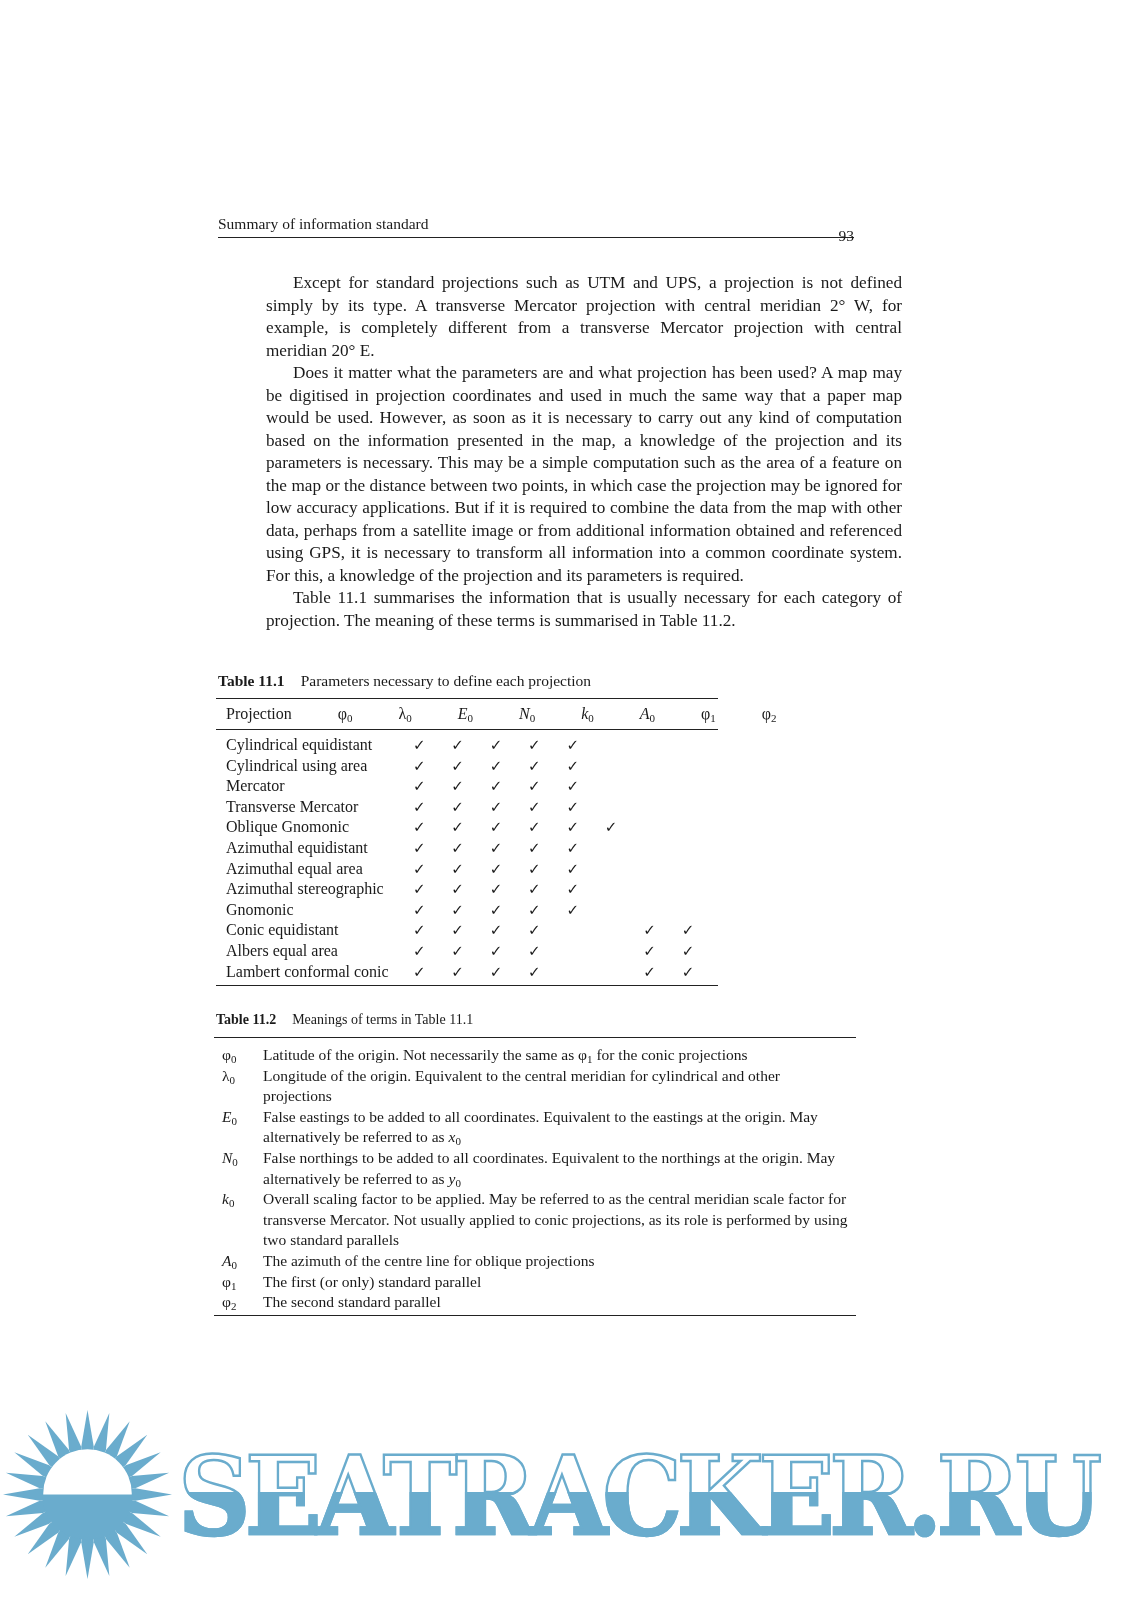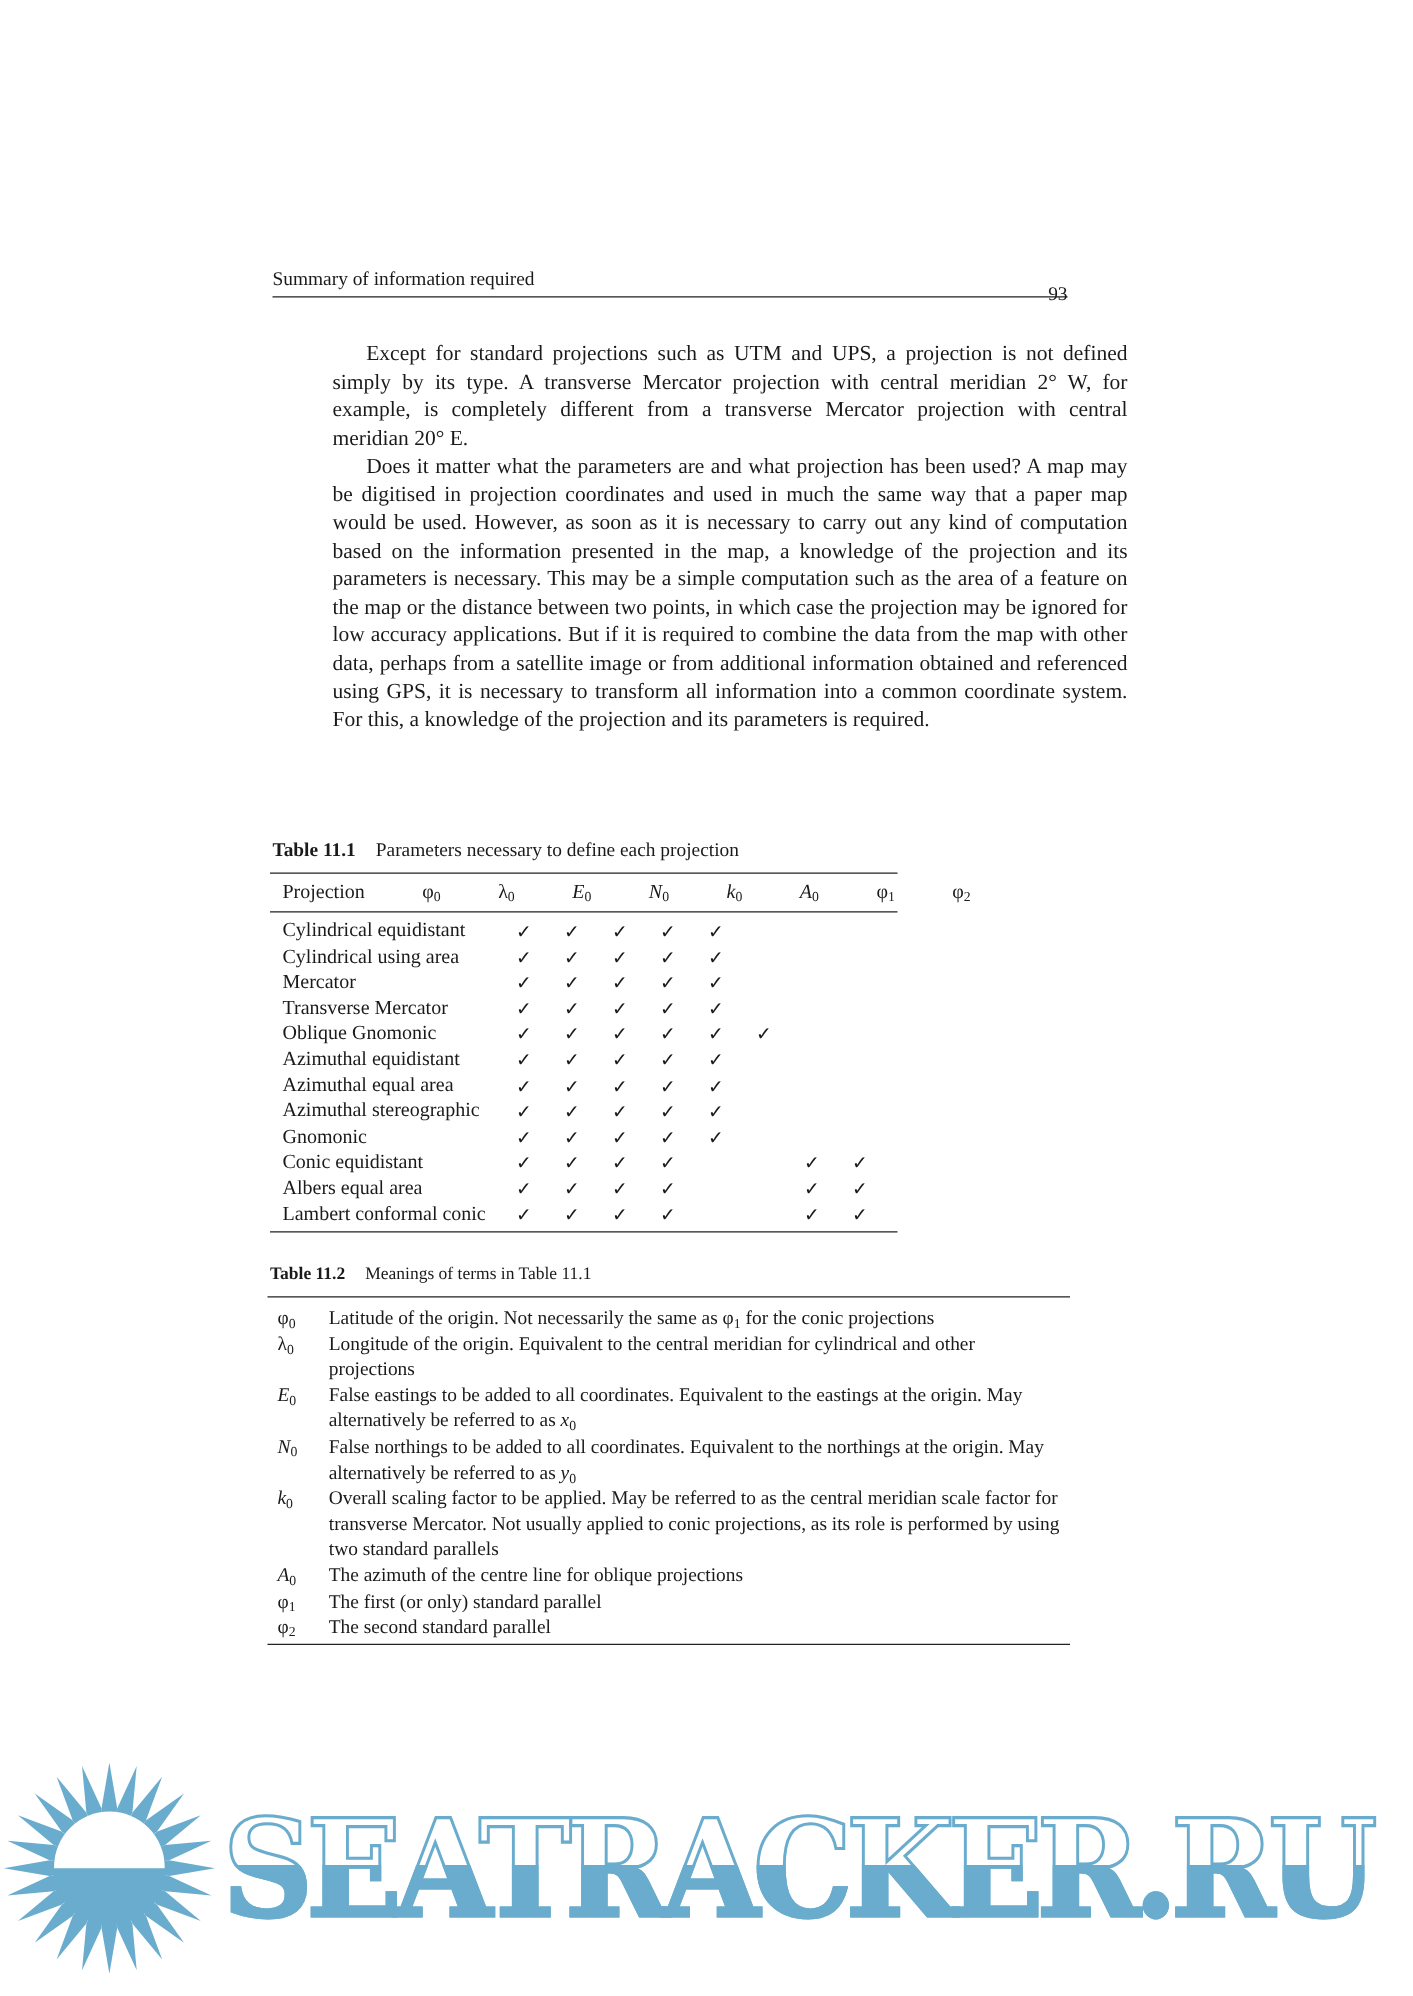--- a/index.html
+++ b/index.html
@@ -46,27 +46,28 @@
                background: linear-gradient(to bottom, #ffffff 0%, #ffffff 46%, #6aaccd 46%, #6aaccd 100%);
                -webkit-background-clip: text; background-clip: text;
                -webkit-text-fill-color: transparent;
                -webkit-text-stroke: 2.5px #6aaccd; }
   </style>
 </head>
 <body>
 
 <div class="page">
   <div class="running-head">
-    <span class="rh-title">Summary of information required</span>
+    <span class="rh-title">Summary of information standard</span>
     <span class="rh-page">93</span>
   </div>
 
   <div class="body-text">
     <p>Except for standard projections such as UTM and UPS, a projection is not defined simply by its type. A transverse Mercator projection with central meridian 2° W, for example, is completely different from a transverse Mercator projection with central meridian 20° E.</p>
     <p>Does it matter what the parameters are and what projection has been used? A map may be digitised in projection coordinates and used in much the same way that a paper map would be used. However, as soon as it is necessary to carry out any kind of computation based on the information presented in the map, a knowledge of the projection and its parameters is necessary. This may be a simple computation such as the area of a feature on the map or the distance between two points, in which case the projection may be ignored for low accuracy applications. But if it is required to combine the data from the map with other data, perhaps from a satellite image or from additional information obtained and referenced using GPS, it is necessary to transform all information into a common coordinate system. For this, a knowledge of the projection and its parameters is required.</p>
+    <p>Table 11.1 summarises the information that is usually necessary for each category of projection. The meaning of these terms is summarised in Table 11.2.</p>
   </div>
 
   <div class="t1-caption">
     <b>Table 11.1</b><span>Parameters necessary to define each projection</span>
   </div>
 
   <div class="t1-wrap">
     <div class="t1-rule-top"></div>
     <div class="t1-header" id="t1-header">
       <div class="c-name">Projection</div>

